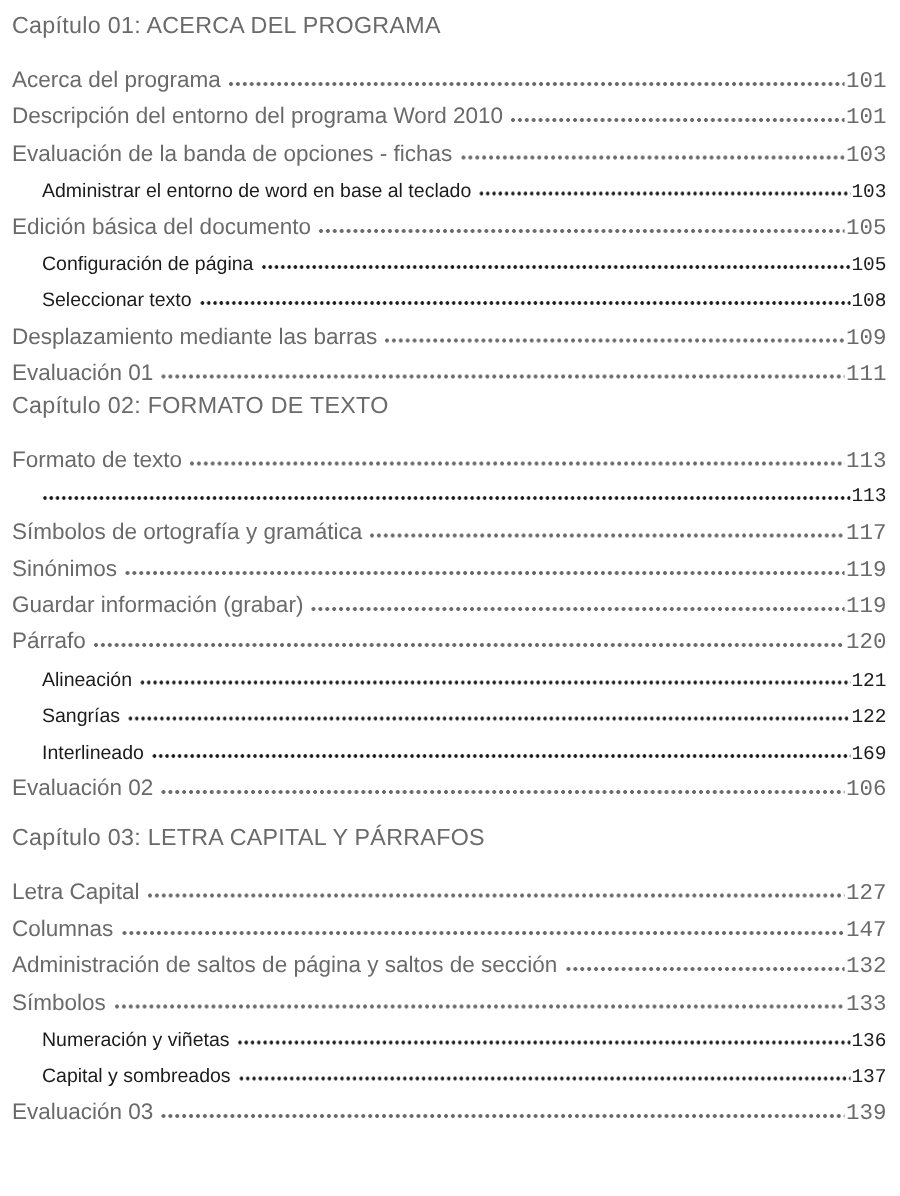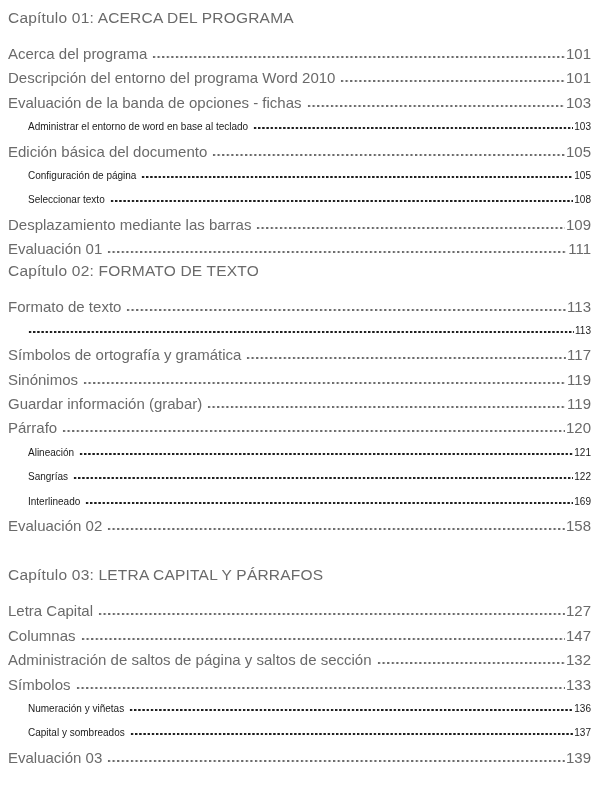--- a/index.html
+++ b/index.html
@@ -19,54 +19,55 @@
   .chapter-heading {
     margin: 0 0 15px 0;
     font-size: 15.5px;
     line-height: 18px;
     font-weight: 400;
     color: #6a6a6a;
     letter-spacing: 0.2px;
     white-space: nowrap;
   }
   .section-2 .chapter-heading { }
-  .section-3 .chapter-heading { margin-top: 28px; }
+  .section-3 .chapter-heading { margin-top: 12px; }
 
   .row {
     display: flex;
     align-items: baseline;
     height: 24.4px;
     line-height: 24.4px;
     color: #6a6a6a;
     font-size: 15px;
   }
   .row.lvl2 {
     padding-left: 20px;
     color: #1b1b1b;
-    font-size: 10px;
+    font-size: 13px;
   }
   .label {
     white-space: nowrap;
     padding-right: 5px;
   }
   .leader {
     flex: 1 1 auto;
     height: 4px;
     background-image: radial-gradient(circle at 2px 2px, currentColor 1.05px, rgba(0,0,0,0) 1.5px);
     background-size: 4.6px 4px;
     background-repeat: repeat-x;
     background-position: left bottom;
   }
   .row.lvl2 .leader {
     background-image: radial-gradient(circle at 2px 2px, currentColor 1.0px, rgba(0,0,0,0) 1.4px);
     background-size: 4.2px 4px;
   }
   .num {
     white-space: nowrap;
     margin-left: 1px;
+    font-family: Liberation Mono, monospace;
   }
 </style>
 </head>
 <body>
 
 <main class="page">
 
   <section class="section-1">
     <h2 class="chapter-heading">Capítulo 01: ACERCA DEL PROGRAMA</h2>
 
@@ -160,21 +161,21 @@
         <span class="num">122</span>
     </div>
     <div class="row lvl2">
       <span class="label">Interlineado</span>
         <span class="leader"></span>
         <span class="num">169</span>
     </div>
     <div class="row lvl1">
       <span class="label">Evaluación 02</span>
         <span class="leader"></span>
-        <span class="num">158</span>
+        <span class="num">106</span>
     </div>
   </section>
 
   <section class="section-3">
     <h2 class="chapter-heading">Capítulo 03: LETRA CAPITAL Y PÁRRAFOS</h2>
 
     <div class="row lvl1">
       <span class="label">Letra Capital</span>
         <span class="leader"></span>
         <span class="num">127</span>

